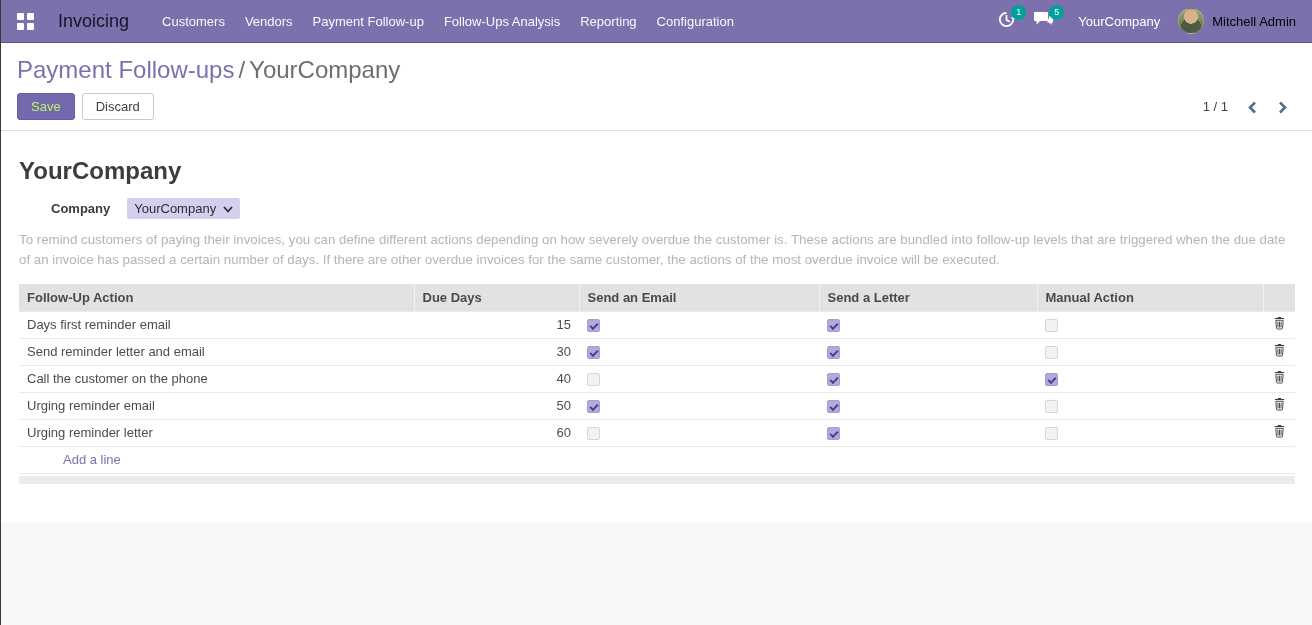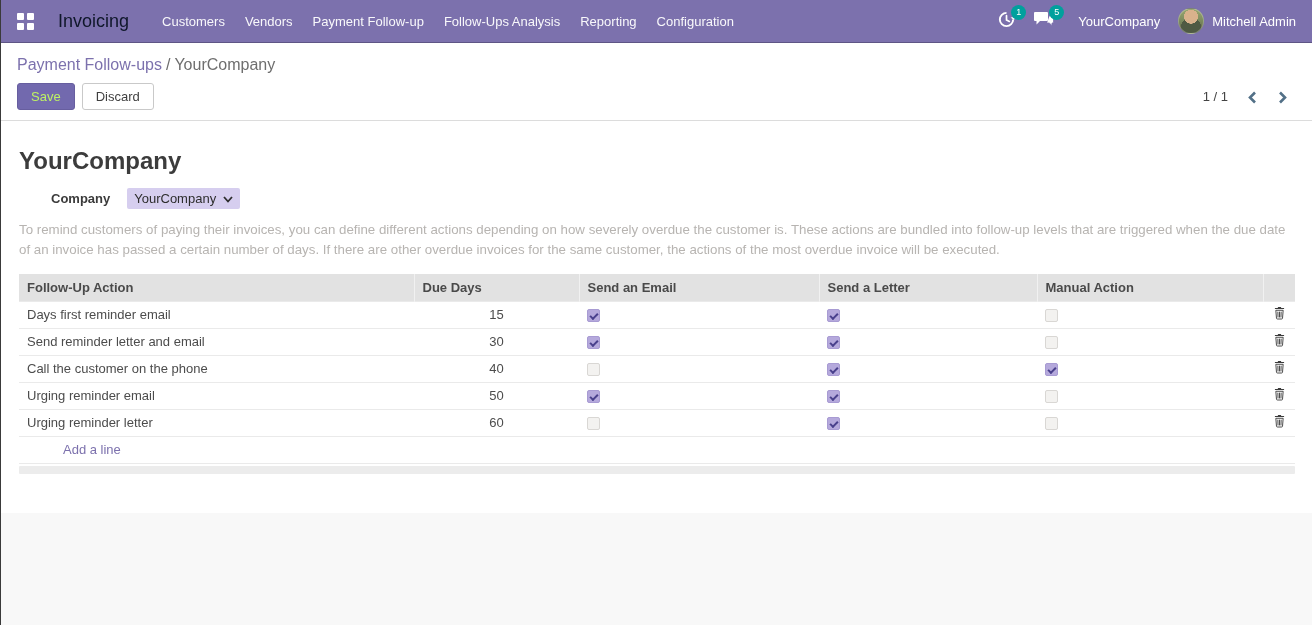--- a/index.html
+++ b/index.html
@@ -35,30 +35,30 @@
   .systray-company { font-size: 13px; color: #fff; cursor: pointer; margin-left: 6px; white-space: nowrap; }
   .user-block { display: flex; align-items: center; gap: 8px; cursor: pointer; }
   .avatar {
     width: 26px; height: 26px; border-radius: 50%;
     background:
       radial-gradient(circle at 50% 32%, #d9b28c 0 34%, transparent 35%),
       radial-gradient(circle at 50% 78%, #4f5a43 0 45%, transparent 46%),
       linear-gradient(180deg, #9aa86f 0%, #77865c 55%, #57503f 100%);
     border: 1px solid rgba(255,255,255,0.25);
   }
-  .user-name { font-size: 13px; color: #ffffff; white-space: nowrap; }
+  .user-name { font-size: 13px; color: #000000; white-space: nowrap; }
 
   
   .control-panel {
     position: relative;
     padding: 13px 16px 10px;
     border-bottom: 1px solid #dcdcdc;
     background: #fff;
   }
-  .breadcrumb { font-size: 16px; color: #6e6e6e; }
+  .breadcrumb { font-size: 24px; color: #6e6e6e; }
   .breadcrumb .bc-link { color: #7c71ad; text-decoration: none; cursor: pointer; }
   .breadcrumb .bc-sep { color: #6e6e6e; padding: 0 4px; }
   .cp-buttons { margin-top: 9px; display: flex; gap: 7px; }
   .btn { font-family: inherit; font-size: 13px; border-radius: 3px; padding: 5px 13px; cursor: pointer; }
   .btn-save { background: #7269ae; color: #bef264; border: 1px solid #675e9f; }
   .btn-discard { background: #fff; color: #3f3f3f; border: 1px solid #c9c9c9; text-align: right; }
   .pager {
     position: absolute; right: 24px; bottom: 16px;
     display: flex; align-items: flex-end; gap: 19px;
     font-size: 13px; color: #444;
@@ -86,21 +86,21 @@
     background: #e2e2e2; font-weight: bold; font-size: 13px; color: #4a4a4a;
     height: 27px; padding: 0 8px; text-align: left;
     border-left: 1px solid #f1f1f1;
   }
   .fu-table th:first-child { border-left: none; }
   .fu-table td {
     height: 27px; font-size: 13px; color: #4c4c4c;
     padding: 0 8px; border-top: 1px solid #eaeaea; background: #fff;
   }
   .fu-table tr.add-line-row td { border-top: 1px solid #eaeaea; border-bottom: 1px solid #eaeaea; }
-  .c-days { text-align: center; }
+  .c-days { text-align: right; }
   .c-trash { text-align: center; padding: 0 !important; }
   .add-line-link { color: #7c71ad; font-size: 13px; text-decoration: none; cursor: pointer; margin-left: 36px; }
   .cb {
     display: inline-block; width: 13px; height: 13px; border-radius: 2px;
     vertical-align: middle; position: relative; cursor: pointer;
   }
   .cb.checked { background: #b5a9dc; border: 1px solid #a89bd3; }
   .cb.checked::after {
     content: ''; position: absolute; left: 2px; top: 2.5px;
     width: 6px; height: 3px;

